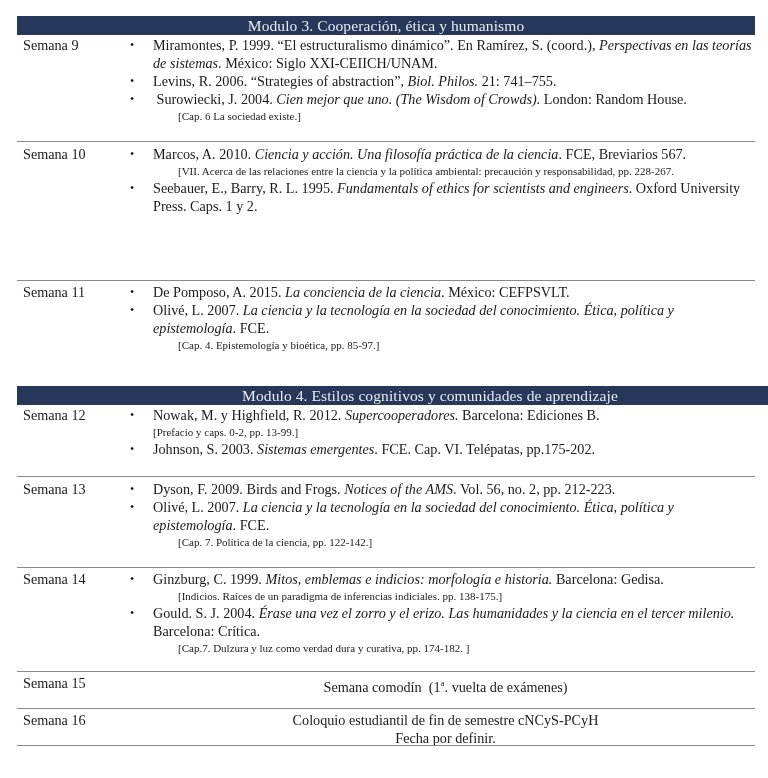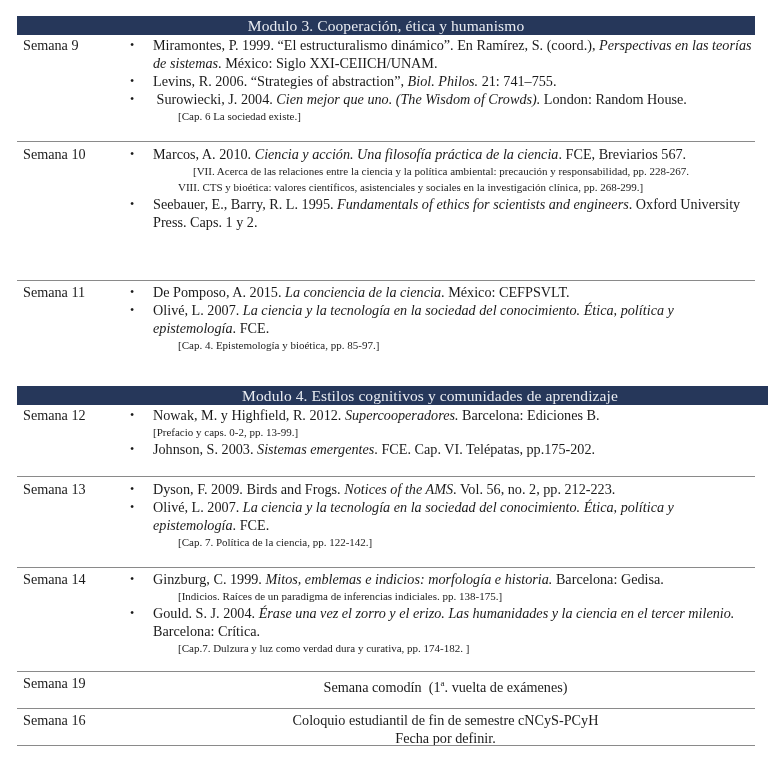--- a/index.html
+++ b/index.html
@@ -43,25 +43,22 @@
   </div>
 </div>
 <div class="sep" style="top:141px;"></div>
 
 <div class="row" style="top:145px;">
   <div class="week">Semana 10</div>
   <div class="items">
     <div class="item">
       <span class="bullet">•</span>
       <span>Marcos, A. 2010. </span><i>Ciencia y acción. Una filosofía práctica de la ciencia</i><span>. FCE, Breviarios 567.</span>
-      <div class="note" style="margin-left:40px;text-indent:0;">
+      <div class="note" style="margin-left:25px;text-indent:0;">
         <span>[VII. Acerca de las relaciones entre la ciencia y la política ambiental: precaución y responsabilidad, pp. 228-267.</span>
-      </div>
-      <div class="note">
-        <span>VIII. CTS y bioética: valores científicos, asistenciales y sociales en la investigación clínica, pp. 268-299.]</span>
       </div>
     </div>
     <div class="item">
       <span class="bullet">•</span>
       <span>Seebauer, E., Barry, R. L. 1995. </span><i>Fundamentals of ethics for scientists and engineers</i><span>. Oxford University Press. Caps. 1 y 2.</span>
     </div>
   </div>
 </div>
 <div class="sep" style="top:280px;"></div>
 
@@ -125,21 +122,21 @@
     <div class="item">
       <span class="bullet">•</span>
       <span>Gould. S. J. 2004. </span><i>Érase una vez el zorro y el erizo. Las humanidades y la ciencia en el tercer milenio.</i><span> Barcelona: Crítica.</span>
       <div class="note">[Cap.7. Dulzura y luz como verdad dura y curativa, pp. 174-182. ]</div>
     </div>
   </div>
 </div>
 <div class="sep" style="top:671px;"></div>
 
 <div class="row" style="top:674px;">
-  <div class="week">Semana 19</div>
+  <div class="week">Semana 15</div>
   <div class="center-cell">
     <span style="white-space:pre">Semana comodín  (1</span><sup style="font-size:9px">a</sup><span>. vuelta de exámenes)</span>
   </div>
 </div>
 <div class="sep" style="top:708px;"></div>
 
 <div class="row" style="top:711px;">
   <div class="week">Semana 16</div>
   <div class="center-cell">
     <div>Coloquio estudiantil de fin de semestre cNCyS-PCyH</div>

